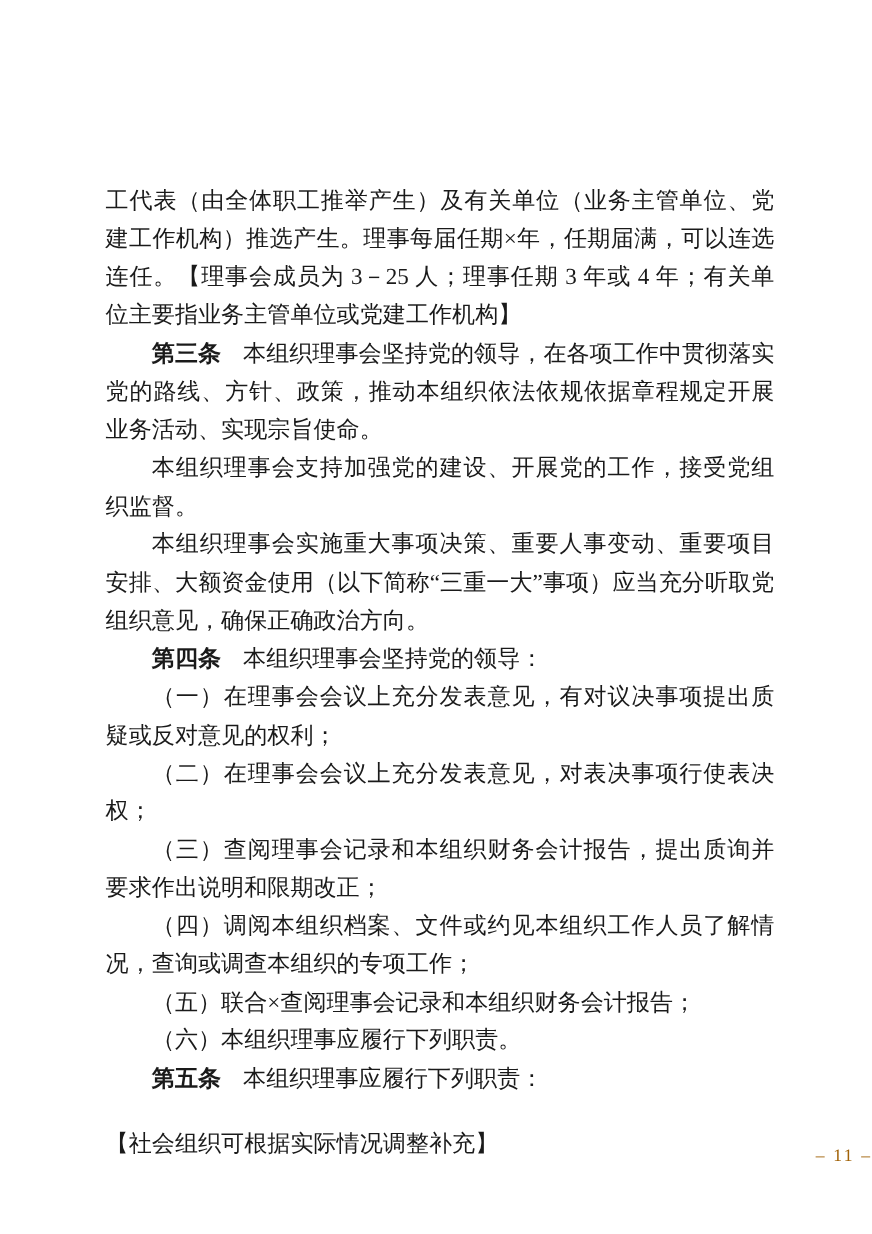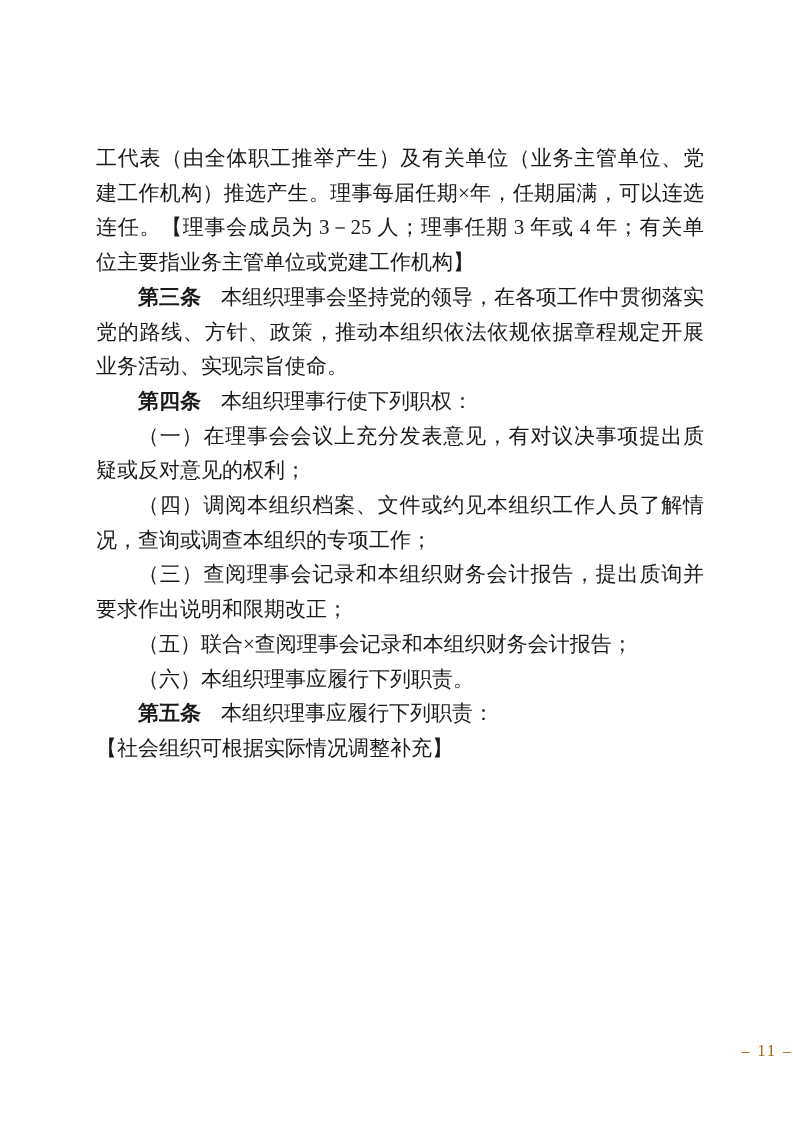--- a/index.html
+++ b/index.html
@@ -28,20 +28,21 @@
     letter-spacing: 0;
   }
   p.para {
     margin: 0;
     padding: 0;
     text-indent: 2em;
   }
   p.para.flush,
   p.para.bracket {
     text-indent: 0;
+    margin-top: 24px;
   }
   .article-label {
     font-weight: bold;
     margin-right: 0.95em;
   }
   .footer {
     position: absolute;
     left: 0;
     right: 0;
     top: 1042px;
@@ -51,23 +52,26 @@
     color: #a16207;
   }
 </style>
 </head>
 <body>
 
 <div class="page">
   <div class="content">
       <p class="para flush"><span>工代表（由全体职工推举产生）及有关单位（业务主管单位、党建工作机构）推选产生。理事每届任期×年，任期届满，可以连选连任。【理事会成员为 3－25 人；理事任期 3 年或 4 年；有关单位主要指业务主管单位或党建工作机构】</span></p>
       <p class="para article"><span class="article-label">第三条</span><span>本组织理事会坚持党的领导，在各项工作中贯彻落实党的路线、方针、政策，推动本组织依法依规依据章程规定开展业务活动、实现宗旨使命。</span></p>
-      <p class="para article"><span class="article-label">第四条</span><span>本组织理事行使下列职权：</span></p>
+      <p class="para indent"><span>本组织理事会支持加强党的建设、开展党的工作，接受党组织监督。</span></p>
+      <p class="para indent"><span>本组织理事会实施重大事项决策、重要人事变动、重要项目安排、大额资金使用（以下简称“三重一大”事项）应当充分听取党组织意见，确保正确政治方向。</span></p>
+      <p class="para article"><span class="article-label">第四条</span><span>本组织理事会坚持党的领导：</span></p>
       <p class="para indent"><span>（一）在理事会会议上充分发表意见，有对议决事项提出质疑或反对意见的权利；</span></p>
+      <p class="para indent"><span>（二）在理事会会议上充分发表意见，对表决事项行使表决权；</span></p>
+      <p class="para indent"><span>（三）查阅理事会记录和本组织财务会计报告，提出质询并要求作出说明和限期改正；</span></p>
       <p class="para indent"><span>（四）调阅本组织档案、文件或约见本组织工作人员了解情况，查询或调查本组织的专项工作；</span></p>
-      <p class="para indent"><span>（三）查阅理事会记录和本组织财务会计报告，提出质询并要求作出说明和限期改正；</span></p>
       <p class="para indent"><span>（五）联合×查阅理事会记录和本组织财务会计报告；</span></p>
       <p class="para indent"><span>（六）本组织理事应履行下列职责。</span></p>
       <p class="para article"><span class="article-label">第五条</span><span>本组织理事应履行下列职责：</span></p>
       <p class="para bracket"><span>【社会组织可根据实际情况调整补充】</span></p>
     </div>
   <div class="footer">– 11 –</div>
 </div>
 
 </body></html>

